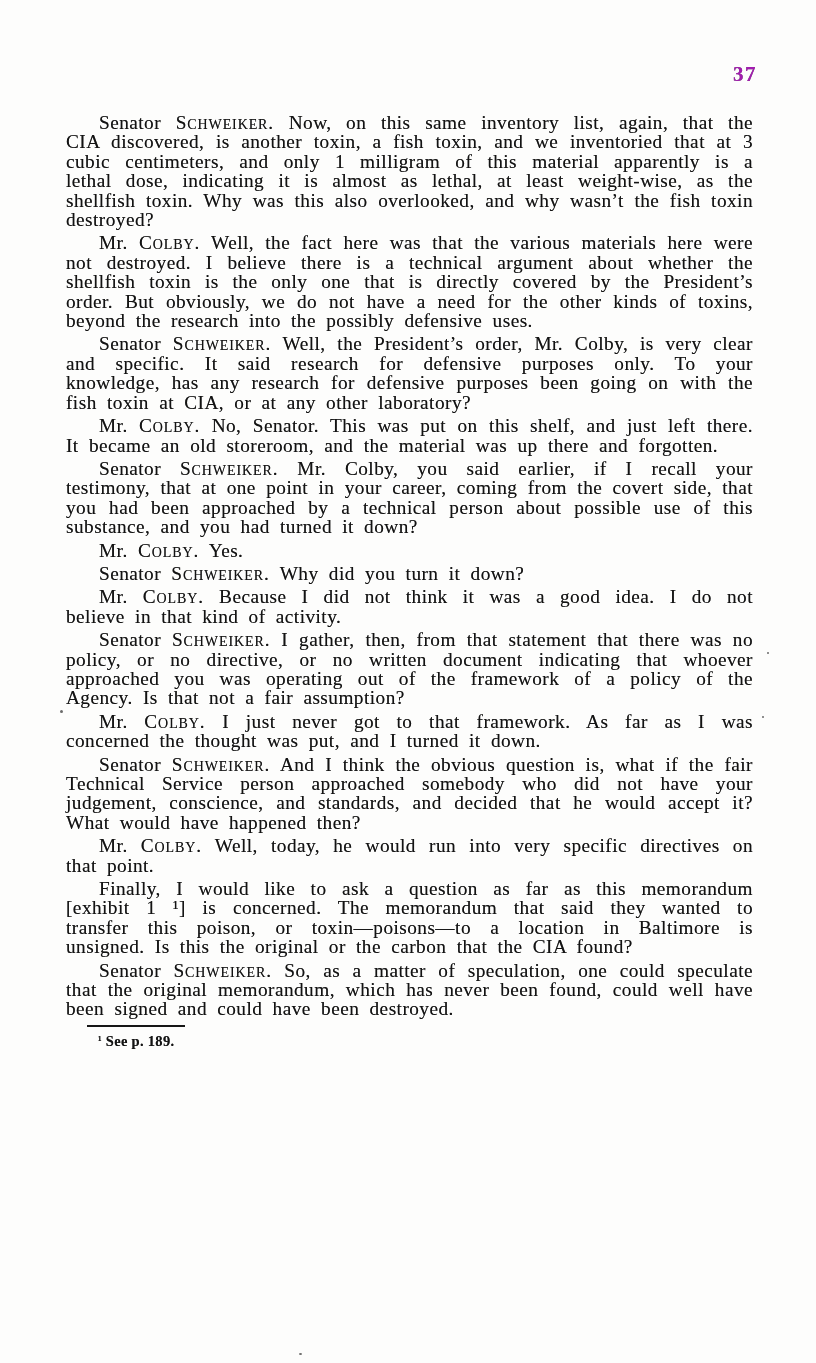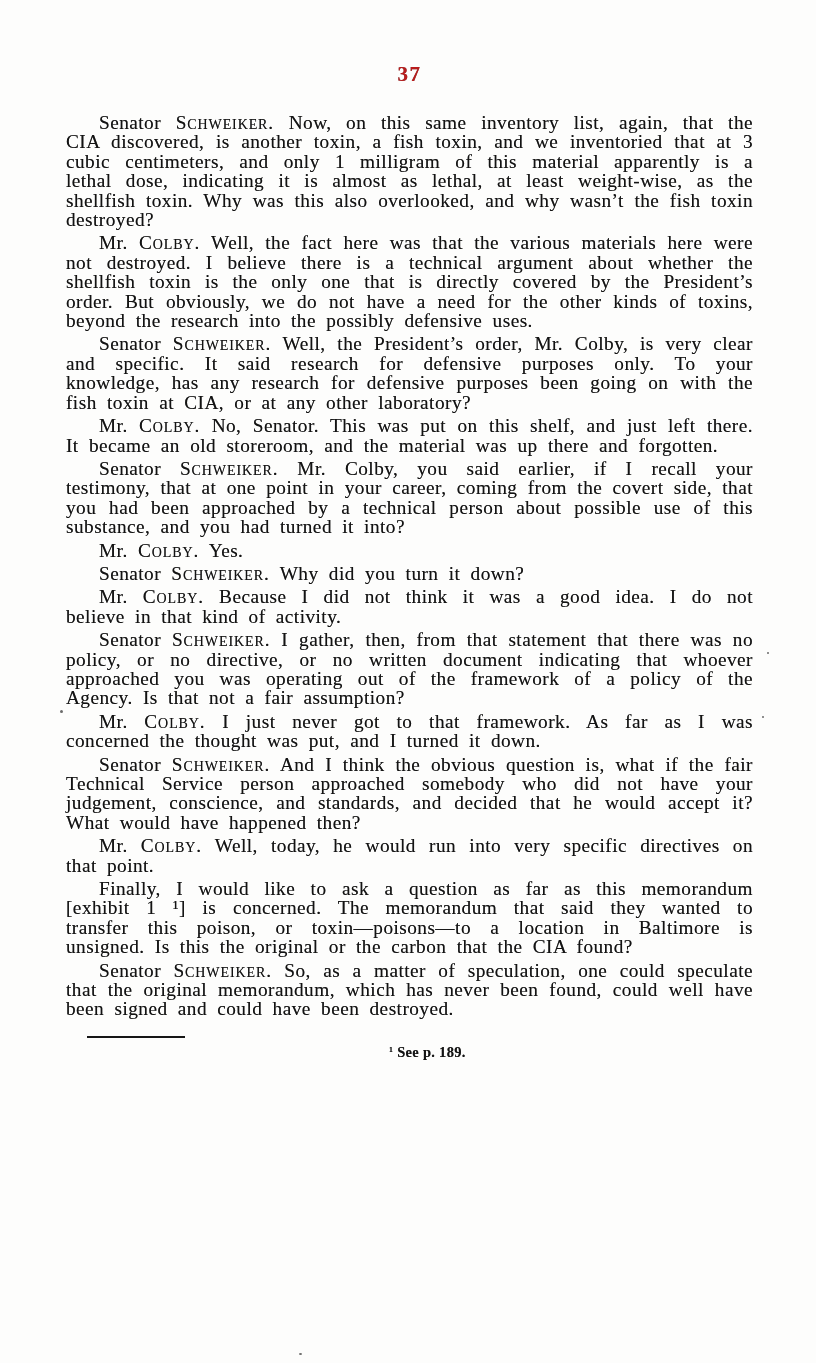--- a/index.html
+++ b/index.html
@@ -11,25 +11,25 @@
   .sheet {
     position: relative;
     width: 816px; height: 1363px;
     background: #fdfdfc;
     color: #141414;
     overflow: hidden;
   }
   .page-number {
     position: absolute;
     top: 62px; left: 62px; width: 695px;
-    text-align: center;
+    text-align: right;
     font-size: 21px;
     font-weight: bold;
     letter-spacing: 1.5px;
-    color: #b91c1c;
+    color: #a21caf;
     text-shadow: 0 0 0.5px rgba(0,0,0,0.55);
   }
   .body-text {
     position: absolute;
     top: 109px; left: 62px; width: 695px;
     font-size: 19.3px;
     line-height: 19.4px;
     text-align: justify;
     word-spacing: 5px;
     letter-spacing: 0.45px;
@@ -38,22 +38,22 @@
   }
   .body-text p {
     margin: 4px;
     text-indent: 33px;
   }
   .speaker-name {
     font-variant: small-caps;
     letter-spacing: 0.9px;
   }
   .footnote {
-    margin-top: 17px;
-    text-align: center;
+    margin-top: 6px;
+    text-align: left;
     word-spacing: normal;
     letter-spacing: 0.3px;
     font-size: 14.5px;
     line-height: 16px;
   }
   .footnote-rule {
     width: 98px; height: 2px;
     background: #161616;
     margin-left: 25px;
     margin-bottom: 5px;
@@ -83,21 +83,21 @@
 
 <div class="sheet">
 
   <div class="page-number">37</div>
 
   <div class="body-text">
     <p><span class="speaker-prefix">Senator</span> <span class="speaker-name">Schweiker.</span> <span>Now, on this same inventory list, again, that the CIA discovered, is another toxin, a fish toxin, and we inventoried that at 3 cubic centimeters, and only 1 milligram of this material apparently is a lethal dose, indicating it is almost as lethal, at least weight-wise, as the shellfish toxin. Why was this also overlooked, and why wasn’t the fish toxin destroyed?</span></p>
     <p><span class="speaker-prefix">Mr.</span> <span class="speaker-name">Colby.</span> <span>Well, the fact here was that the various materials here were not destroyed. I believe there is a technical argument about whether the shellfish toxin is the only one that is directly covered by the President’s order. But obviously, we do not have a need for the other kinds of toxins, beyond the research into the possibly defensive uses.</span></p>
     <p><span class="speaker-prefix">Senator</span> <span class="speaker-name">Schweiker.</span> <span>Well, the President’s order, Mr. Colby, is very clear and specific. It said research for defensive purposes only. To your knowledge, has any research for defensive purposes been going on with the fish toxin at CIA, or at any other laboratory?</span></p>
     <p><span class="speaker-prefix">Mr.</span> <span class="speaker-name">Colby.</span> <span>No, Senator. This was put on this shelf, and just left there. It became an old storeroom, and the material was up there and forgotten.</span></p>
-    <p><span class="speaker-prefix">Senator</span> <span class="speaker-name">Schweiker.</span> <span>Mr. Colby, you said earlier, if I recall your testimony, that at one point in your career, coming from the covert side, that you had been approached by a technical person about possible use of this substance, and you had turned it into?</span></p>
+    <p><span class="speaker-prefix">Senator</span> <span class="speaker-name">Schweiker.</span> <span>Mr. Colby, you said earlier, if I recall your testimony, that at one point in your career, coming from the covert side, that you had been approached by a technical person about possible use of this substance, and you had turned it down?</span></p>
     <p><span class="speaker-prefix">Mr.</span> <span class="speaker-name">Colby.</span> <span>Yes.</span></p>
     <p><span class="speaker-prefix">Senator</span> <span class="speaker-name">Schweiker.</span> <span>Why did you turn it down?</span></p>
     <p><span class="speaker-prefix">Mr.</span> <span class="speaker-name">Colby.</span> <span>Because I did not think it was a good idea. I do not believe in that kind of activity.</span></p>
     <p><span class="speaker-prefix">Senator</span> <span class="speaker-name">Schweiker.</span> <span>I gather, then, from that statement that there was no policy, or no directive, or no written document indicating that whoever approached you was operating out of the framework of a policy of the Agency. Is that not a fair assumption?</span></p>
     <p><span class="speaker-prefix">Mr.</span> <span class="speaker-name">Colby.</span> <span>I just never got to that framework. As far as I was concerned the thought was put, and I turned it down.</span></p>
     <p><span class="speaker-prefix">Senator</span> <span class="speaker-name">Schweiker.</span> <span>And I think the obvious question is, what if the fair Technical Service person approached somebody who did not have your judgement, conscience, and standards, and decided that he would accept it? What would have happened then?</span></p>
     <p><span class="speaker-prefix">Mr.</span> <span class="speaker-name">Colby.</span> <span>Well, today, he would run into very specific directives on that point.</span></p>
     <p><span class="speaker-prefix"></span> <span class="speaker-name"></span> <span>Finally, I would like to ask a question as far as this memorandum [exhibit 1 ¹] is concerned. The memorandum that said they wanted to transfer this poison, or toxin—poisons—to a location in Baltimore is unsigned. Is this the original or the carbon that the CIA found?</span></p>
     <p><span class="speaker-prefix">Senator</span> <span class="speaker-name">Schweiker.</span> <span>So, as a matter of speculation, one could speculate that the original memorandum, which has never been found, could well have been signed and could have been destroyed.</span></p>
 

